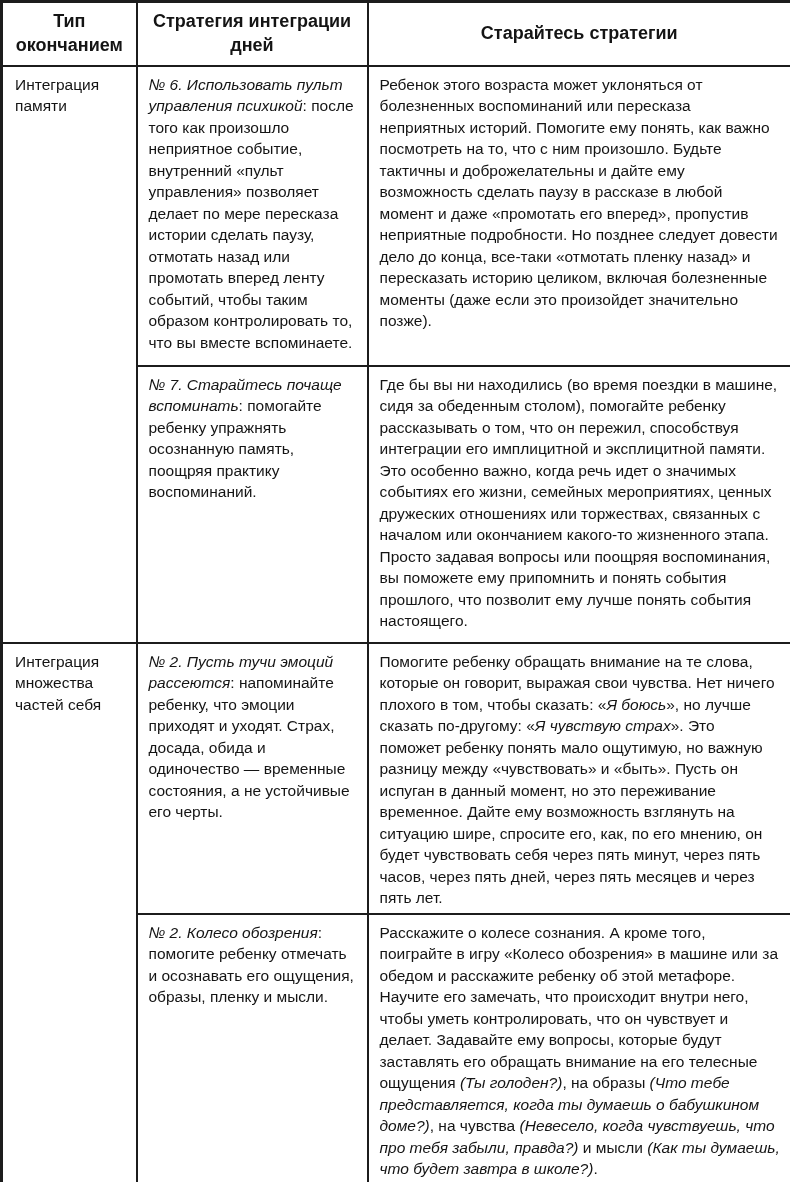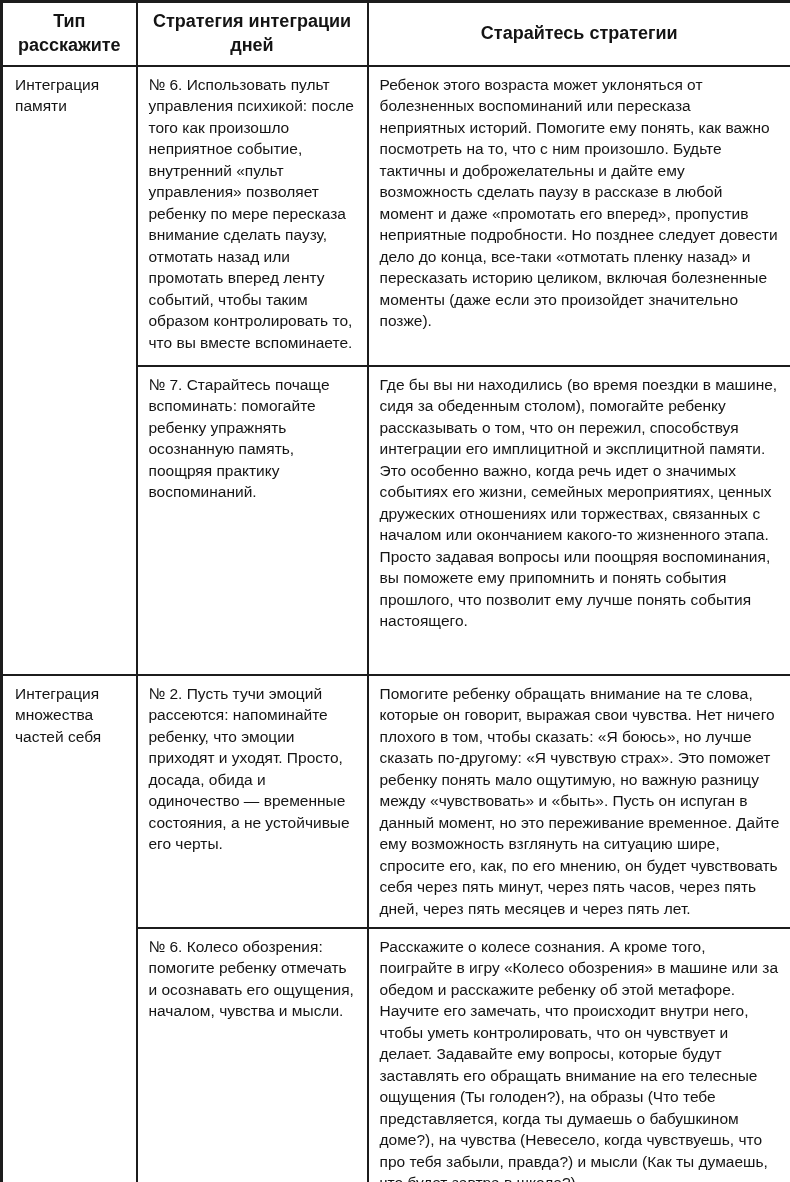--- a/index.html
+++ b/index.html
@@ -38,56 +38,56 @@
     vertical-align: top;
     font-size: 15.5px;
     line-height: 21.5px;
     padding: 7px 10px 4px 11px;
     text-align: left;
   }
   td.typecell {
     padding-left: 12px;
     padding-right: 8px;
   }
-  .it { }
+  .it { font-style: italic; }
   tr.r-head { height: 64px; }
   tr.r1 { height: 300px; }
-  tr.r2 { height: 309px; }
+  tr.r2 { height: 277px; }
   tr.r3 { height: 253px; }
   tr.r4 { height: 282px; }
 </style>
 </head>
 <body>
 
 <table class="tbl">
   <colgroup>
     <col style="width:135px">
     <col style="width:231px">
     <col style="width:424px">
   </colgroup>
   <thead>
     <tr class="r-head">
-      <th>Тип расскажите</th>
+      <th>Тип окончанием</th>
       <th>Стратегия интеграции дней</th>
       <th>Старайтесь стратегии</th>
     </tr>
   </thead>
   <tbody>
     <tr class="r1">
       <td class="typecell" rowspan="2">Интеграция памяти</td>
-      <td><span class="it">№ 6. Использовать пульт управления психикой</span><span>: после того как произошло неприятное событие, внутренний «пульт управления» позволяет ребенку по мере пересказа внимание сделать паузу, отмотать назад или промотать вперед ленту событий, чтобы таким образом контролировать то, что вы вместе вспоминаете.</span></td>
+      <td><span class="it">№ 6. Использовать пульт управления психикой</span><span>: после того как произошло неприятное событие, внутренний «пульт управления» позволяет делает по мере пересказа истории сделать паузу, отмотать назад или промотать вперед ленту событий, чтобы таким образом контролировать то, что вы вместе вспоминаете.</span></td>
       <td><span>Ребенок этого возраста может уклоняться от болезненных воспоминаний или пересказа неприятных историй. Помогите ему понять, как важно посмотреть на то, что с ним произошло. Будьте тактичны и доброжелательны и дайте ему возможность сделать паузу в рассказе в любой момент и даже «промотать его вперед», пропустив неприятные подробности. Но позднее следует довести дело до конца, все-таки «отмотать пленку назад» и пересказать историю целиком, включая болезненные моменты (даже если это произойдет значительно позже).</span></td>
     </tr>
     <tr class="r2">
       <td><span class="it">№ 7. Старайтесь почаще вспоминать</span><span>: помогайте ребенку упражнять осознанную память, поощряя практику воспоминаний.</span></td>
       <td><span>Где бы вы ни находились (во время поездки в машине, сидя за обеденным столом), помогайте ребенку рассказывать о том, что он пережил, способствуя интеграции его имплицитной и эксплицитной памяти. Это особенно важно, когда речь идет о значимых событиях его жизни, семейных мероприятиях, ценных дружеских отношениях или торжествах, связанных с началом или окончанием какого-то жизненного этапа. Просто задавая вопросы или поощряя воспоминания, вы поможете ему припомнить и понять события прошлого, что позволит ему лучше понять события настоящего.</span></td>
     </tr>
     <tr class="r3">
       <td class="typecell" rowspan="2">Интеграция множества частей себя</td>
-      <td><span class="it">№ 2. Пусть тучи эмоций рассеются</span><span>: напоминайте ребенку, что эмоции приходят и уходят. Просто, досада, обида и одиночество — временные состояния, а не устойчивые его черты.</span></td>
+      <td><span class="it">№ 2. Пусть тучи эмоций рассеются</span><span>: напоминайте ребенку, что эмоции приходят и уходят. Страх, досада, обида и одиночество — временные состояния, а не устойчивые его черты.</span></td>
       <td><span>Помогите ребенку обращать внимание на те слова, которые он говорит, выражая свои чувства. Нет ничего плохого в том, чтобы сказать: «</span><span class="it">Я боюсь</span><span>», но лучше сказать по-другому: «</span><span class="it">Я чувствую страх</span><span>». Это поможет ребенку понять мало ощутимую, но важную разницу между «чувствовать» и «быть». Пусть он испуган в данный момент, но это переживание временное. Дайте ему возможность взглянуть на ситуацию шире, спросите его, как, по его мнению, он будет чувствовать себя через пять минут, через пять часов, через пять дней, через пять месяцев и через пять лет.</span></td>
     </tr>
     <tr class="r4">
-      <td><span class="it">№ 6. Колесо обозрения</span><span>: помогите ребенку отмечать и осознавать его ощущения, началом, чувства и мысли.</span></td>
+      <td><span class="it">№ 2. Колесо обозрения</span><span>: помогите ребенку отмечать и осознавать его ощущения, образы, пленку и мысли.</span></td>
       <td><span>Расскажите о колесе сознания. А кроме того, поиграйте в игру «Колесо обозрения» в машине или за обедом и расскажите ребенку об этой метафоре. Научите его замечать, что происходит внутри него, чтобы уметь контролировать, что он чувствует и делает. Задавайте ему вопросы, которые будут заставлять его обращать внимание на его телесные ощущения </span><span class="it">(Ты голоден?)</span><span>, на образы </span><span class="it">(Что тебе представляется, когда ты думаешь о бабушкином доме?)</span><span>, на чувства </span><span class="it">(Невесело, когда чувствуешь, что про тебя забыли, правда?)</span><span> и мысли </span><span class="it">(Как ты думаешь, что будет завтра в школе?)</span><span>.</span></td>
     </tr>
   </tbody>
 </table>
 
 </body></html>

